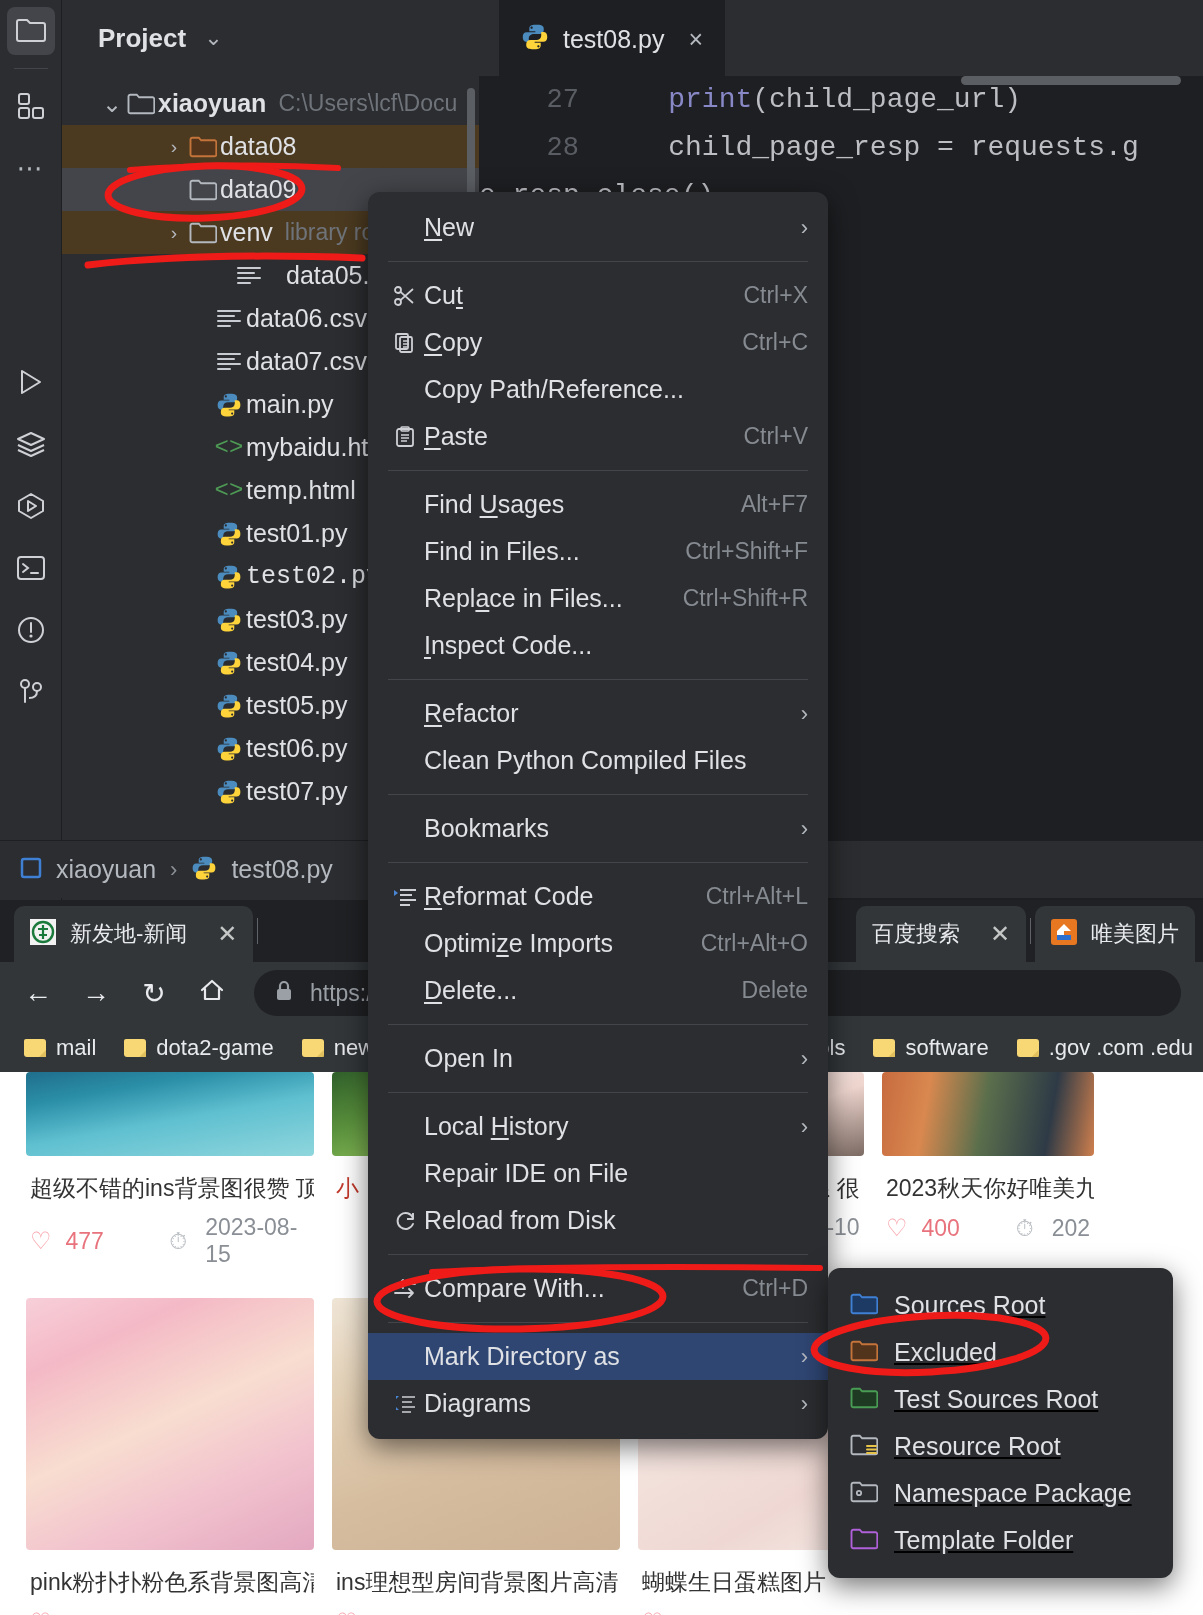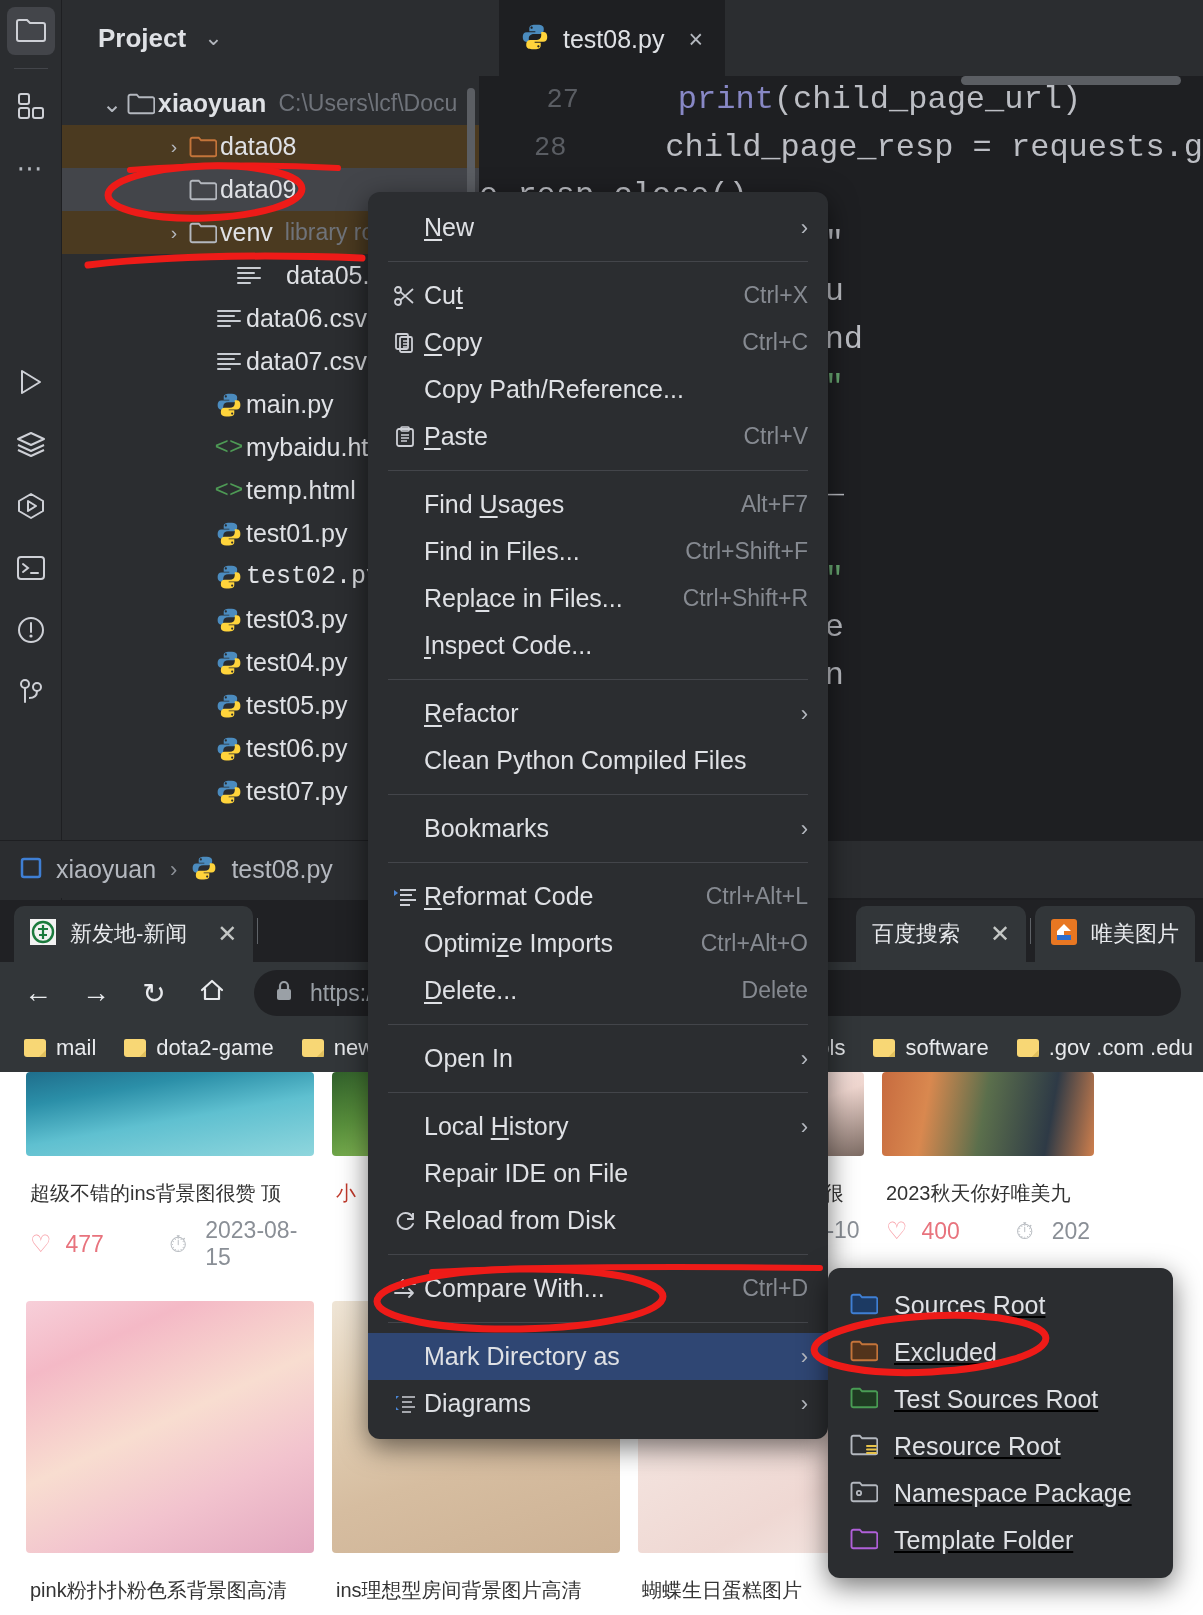--- a/index.html
+++ b/index.html
@@ -39,21 +39,21 @@
   .tabbar { height:76px; background:#2b2d30; display:flex; align-items:center; padding-left:20px; }
   .tab { height:76px; display:flex; align-items:center; gap:14px; padding:0 22px;
      background:#1e1f22; border-top:2px solid transparent; }
   .tab-label { color:#dfe1e5; font-size:25px; }
   .tab-close { color:#b4b8bf; font-size:25px; margin-left:10px; }
   .code-area { position:relative; height:824px; background:#1e1f22; overflow:hidden; }
   .gutter-line { position:absolute; left:0; width:724px; height:48px; display:flex; }
   .gnum { width:122px; text-align:right; padding-right:22px; color:#5a5d63;
       font-family:"Liberation Mono", monospace; font-size:27px; line-height:48px; }
   .gcode { flex:1; color:#bcbec4; font-family:"Liberation Mono", monospace;
-      font-size:32px; line-height:48px; white-space:pre; }
+      font-size:28px; line-height:48px; white-space:pre; }
   .k-fn  { color:#8888c6; }
   .k-str { color:#6aab73; }
   .k-num { color:#2aacb8; }
   .k-brc { color:#cc7832; }
   .k-hl  { background:#3a3d41; }
   .hscroll { position:absolute; left:482px; top:0; width:220px; height:9px; background:#5b5e63; border-radius:5px; }
 
   
   .breadcrumb { position:absolute; left:0; top:840px; width:1203px; height:58px;
      background:#2b2d30; display:flex; align-items:center; padding-left:20px; gap:14px;
@@ -83,21 +83,21 @@
   .folder-ico { width:22px; height:18px; background:#f8d775; border-radius:2px 3px 3px 3px; position:relative; display:inline-block; }
   .folder-ico:after { content:""; position:absolute; right:0; bottom:0; width:7px; height:7px;
       background:#e0bf5c; clip-path:polygon(100% 0,100% 100%,0 100%); }
 
   
   .page { position:relative; height:543px; background:#fff; overflow:hidden; }
   .grid { display:flex; flex-wrap:wrap; gap:18px; padding:0 26px; }
   .card { width:288px; background:#fff; }
   .thumb { width:288px; height:84px; background-size:cover; background-position:center; border-radius:4px; }
   .card.tall .thumb { height:252px; }
-  .cap { color:#333; font-size:20px; padding:24px 4px 10px; white-space:nowrap; overflow:hidden; }
+  .cap { color:#333; font-size:23px; padding:17px 4px 10px; white-space:nowrap; overflow:hidden; }
   .meta { display:flex; align-items:center; gap:14px; padding:0 4px 12px; }
   .heart { color:#f8a0a8; font-size:24px; }
   .likes { color:#e8737d; font-size:23px; }
   .clock { color:#b9bdc2; font-size:23px; }
   .date { color:#8a8f96; font-size:23px; margin-left:4px; }
 
   
   .ctx { position:absolute; left:368px; top:192px; width:460px; background:#2b2d30;
      border-radius:12px; box-shadow:0 8px 28px rgba(0,0,0,.55); padding:12px 0; z-index:50; }
   .mi { height:47px; display:flex; align-items:center; padding:0 20px 0 18px; position:relative; }

